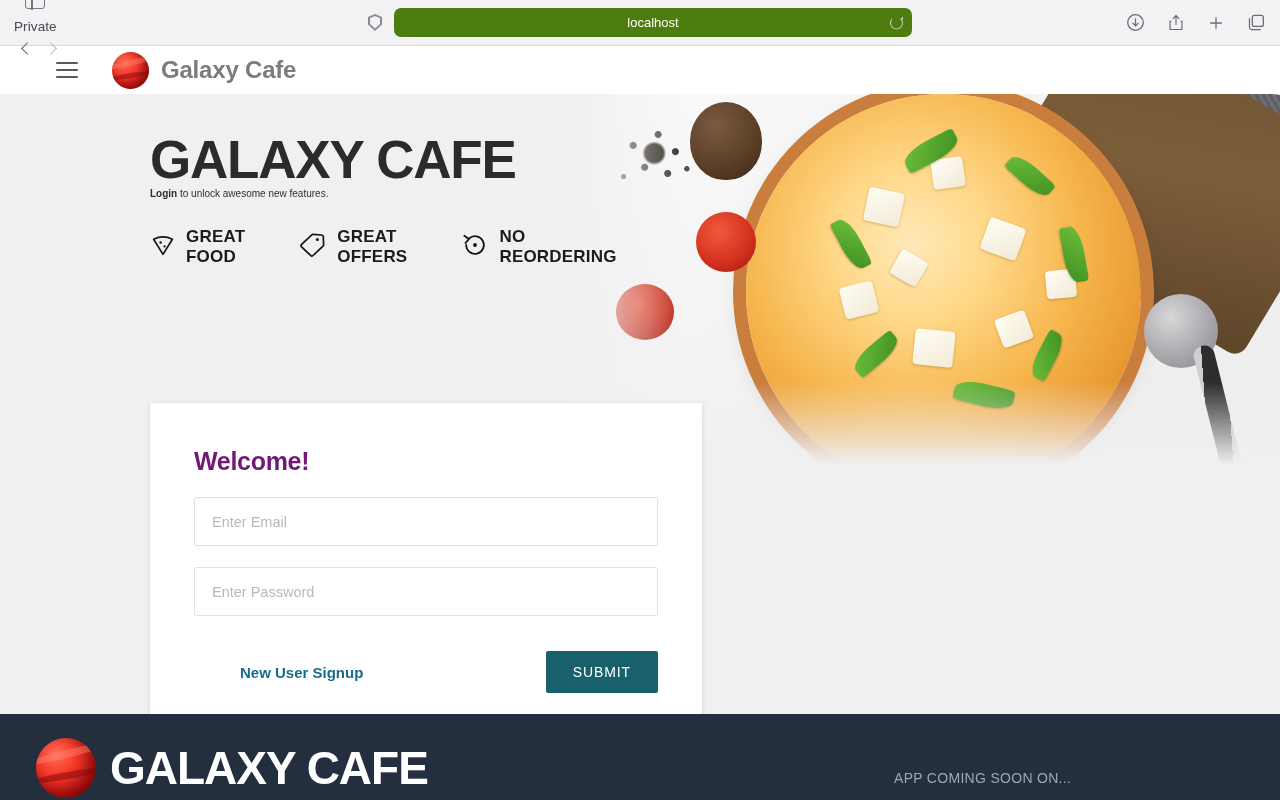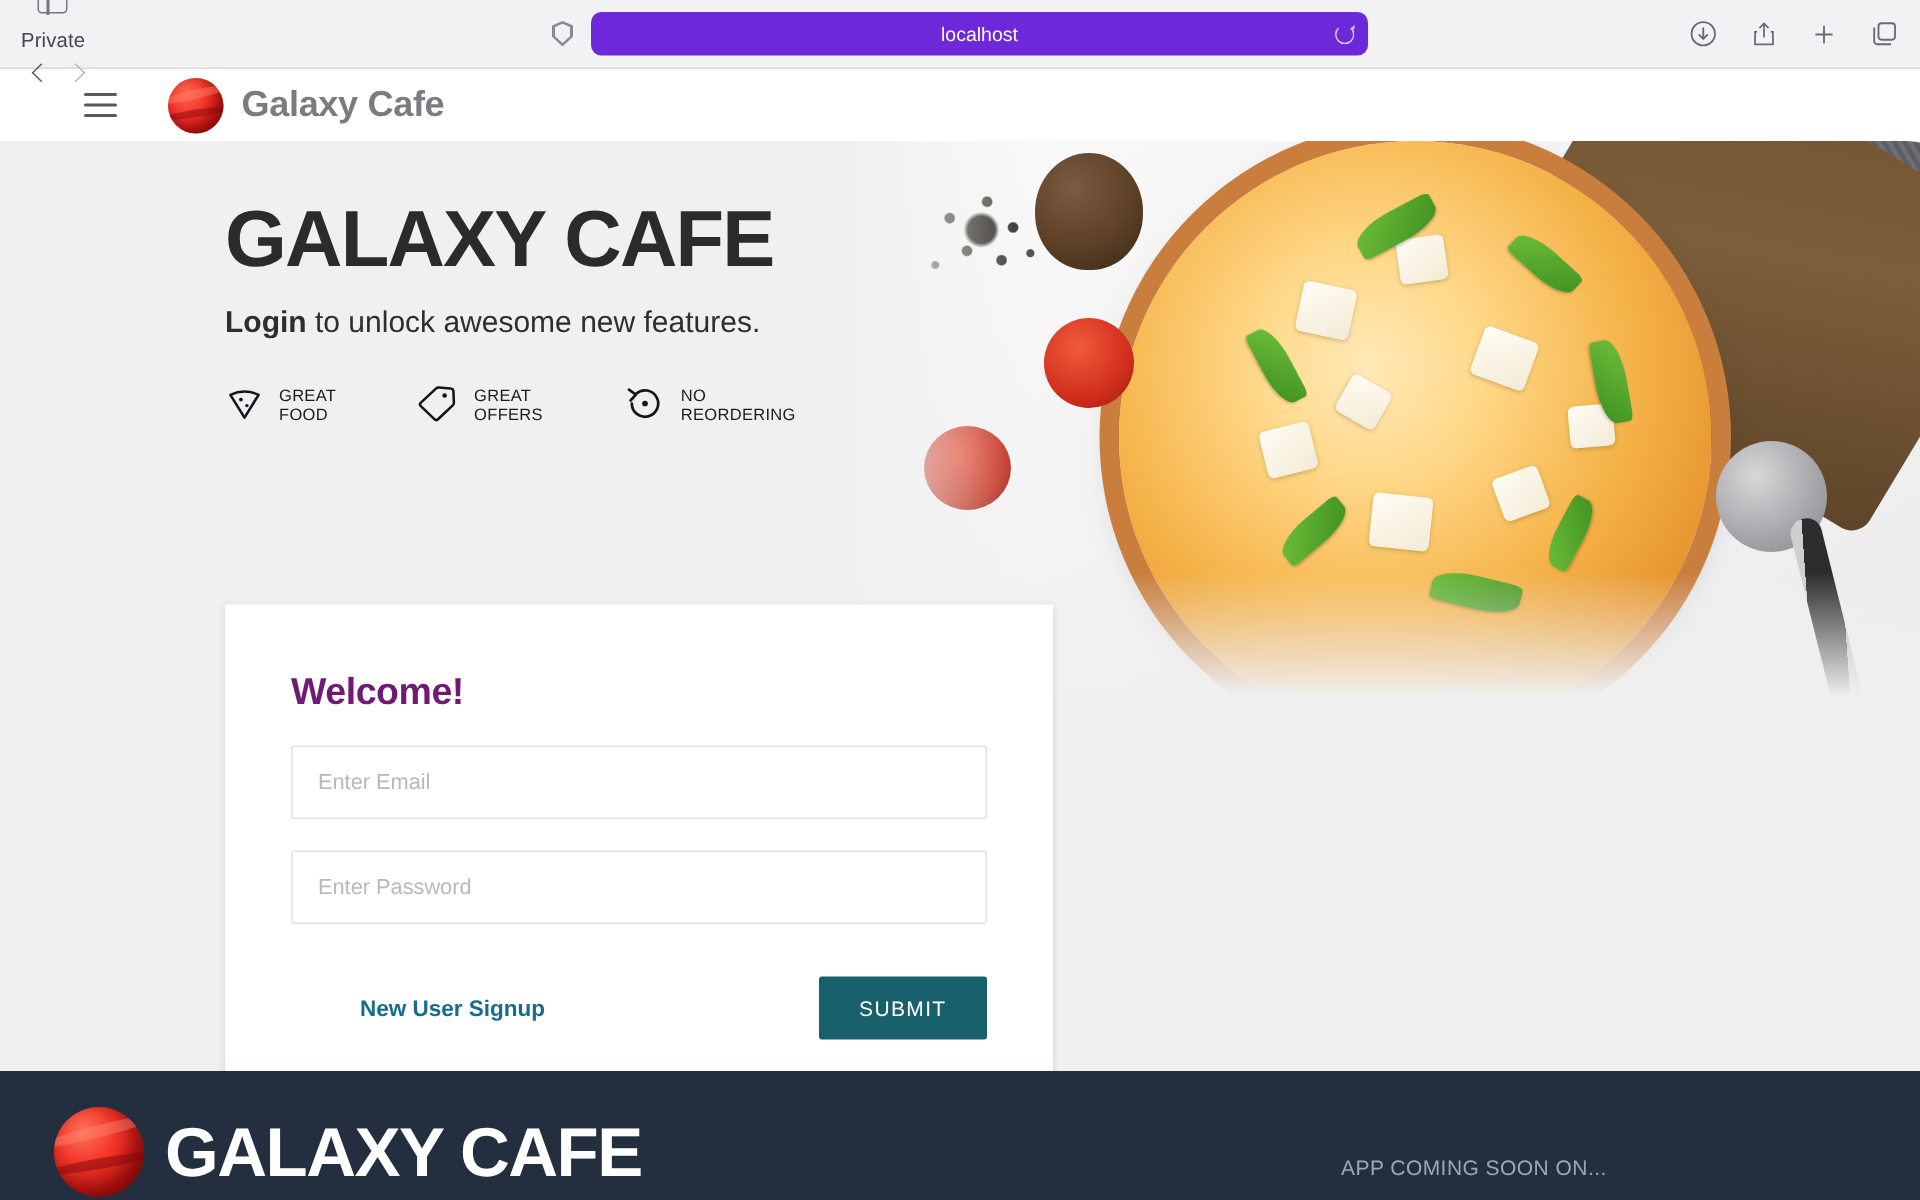--- a/index.html
+++ b/index.html
@@ -63,21 +63,21 @@
   }
   .shield-icon::after {
     content:"";
     position:absolute; left:1.7px; top:1.9px; right:1.7px; bottom:2.4px;
     background:#f2f2f4;
     -webkit-clip-path: polygon(50% 0%, 100% 18%, 100% 62%, 50% 100%, 0% 62%, 0% 18%);
     clip-path: polygon(50% 0%, 100% 18%, 100% 62%, 50% 100%, 0% 62%, 0% 18%);
   }
   .address-bar {
     width: 518px; height: 29px;
-    background: #6d28d9;
+    background: #4d7c0f;
     border-radius: 7px;
     display: flex; align-items: center; justify-content: center;
     position: relative;
   }
   .address-text {
     font-size: 13px; color: #ffffff; font-weight: 400;
   }
   .reload-icon {
     position: absolute; right: 9px; top: 50%;
     transform: translateY(-50%);
@@ -236,27 +236,27 @@
   .hero-fade-bottom {
     position:absolute; left:0; right:0; bottom:0; height: 90px;
     background: linear-gradient(180deg,rgba(240,240,240,0) 0%, #f0f0f0 92%);
   }
 
   .hero-content { position: relative; padding-left: 150px; padding-top: 38px; }
   .hero-title {
     font-size: 53px; font-weight: 700; color: #2b2b2b;
     letter-spacing: -1.2px; line-height: 1.05;
   }
-  .hero-sub { font-size: 20px; color: #2e2e2e; margin-top: 16px; }
+  .hero-sub { font-size: 10px; color: #2e2e2e; margin-top: 0; }
   .hero-sub b { font-weight: 700; }
 
   .features { display: flex; gap: 54px; margin-top: 28px; }
   .feature { display: flex; align-items: center; gap: 10px; }
   .feature-text {
-    font-size: 11px; font-weight: 400; color: #1b1b1b;
+    font-size: 17px; font-weight: 700; color: #1b1b1b;
     line-height: 1.22; letter-spacing: .2px;
   }
 
   
   .login-card {
     position: absolute;
     left: 150px; top: 309px;
     width: 552px;
     background: #ffffff;
     box-shadow: 0 1px 5px rgba(0,0,0,.13);

